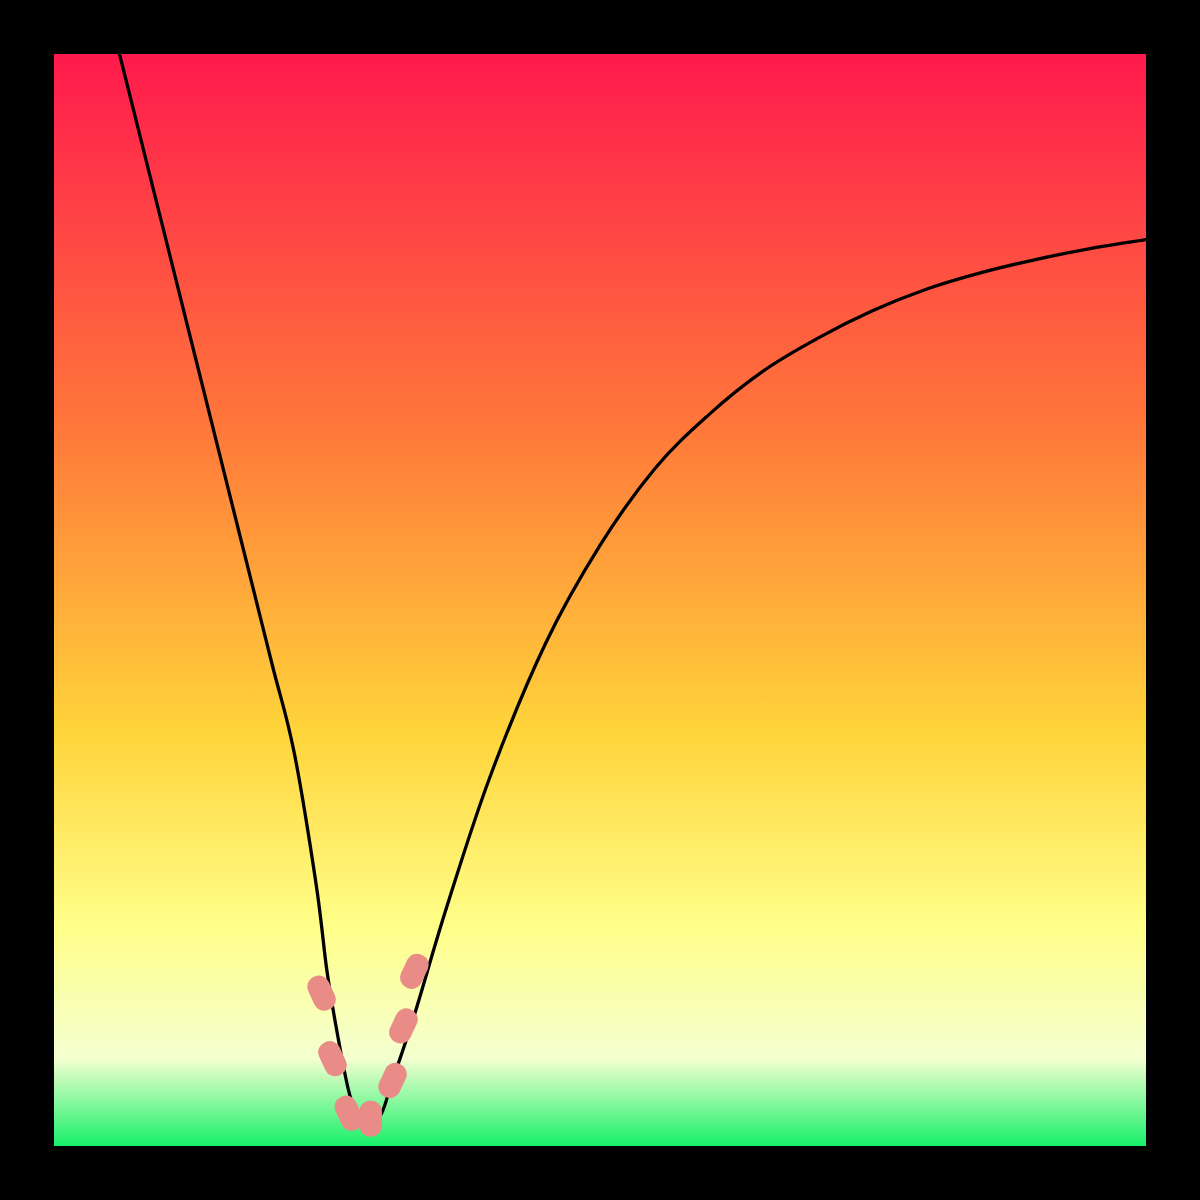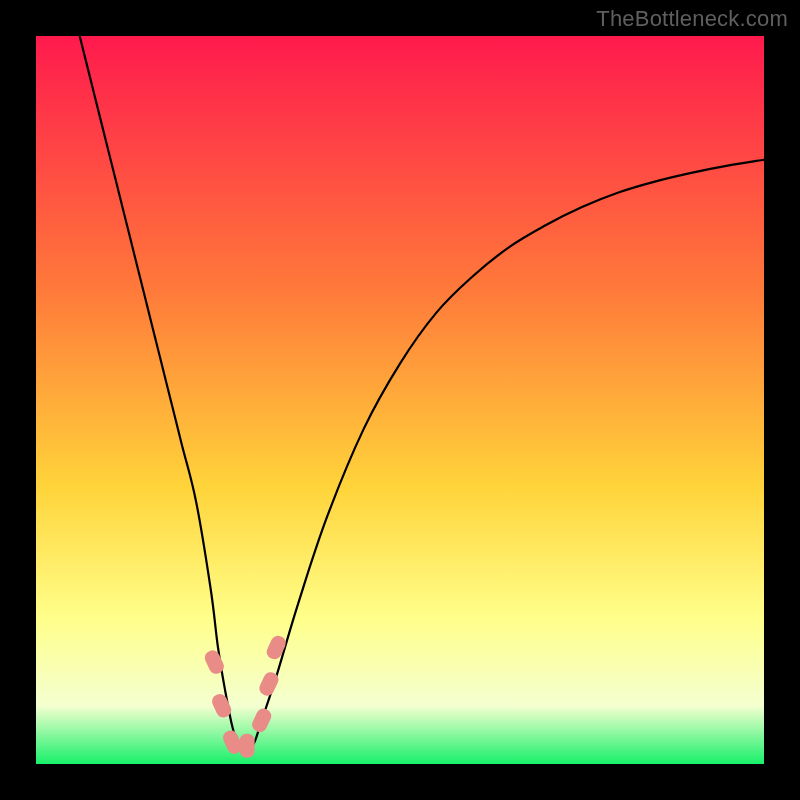--- a/index.html
+++ b/index.html
@@ -37,21 +37,20 @@
     letter-spacing: 0.2px;
   }
   svg {
     display: block;
   }
 </style>
 </head>
 <body>
 
 <div class="frame">
-  <div class="watermark">TheBottleneck.com</div>
   <div class="plot-area">
     <svg id="chart-svg" width="728" height="728" viewBox="0 0 728 728" preserveAspectRatio="none">
       <defs>
         <linearGradient id="bg-grad" x1="0" y1="0" x2="0" y2="1">
           <stop id="g0" offset="0%" stop-color="#ff1a4d"></stop>
           <stop id="g1" offset="35%" stop-color="#ff7a3a"></stop>
           <stop id="g2" offset="62%" stop-color="#ffd43a"></stop>
           <stop id="g3" offset="80%" stop-color="#ffff8a"></stop>
           <stop id="g4" offset="92%" stop-color="#f4ffd0"></stop>
           <stop id="g5" offset="100%" stop-color="#18f06a"></stop>

